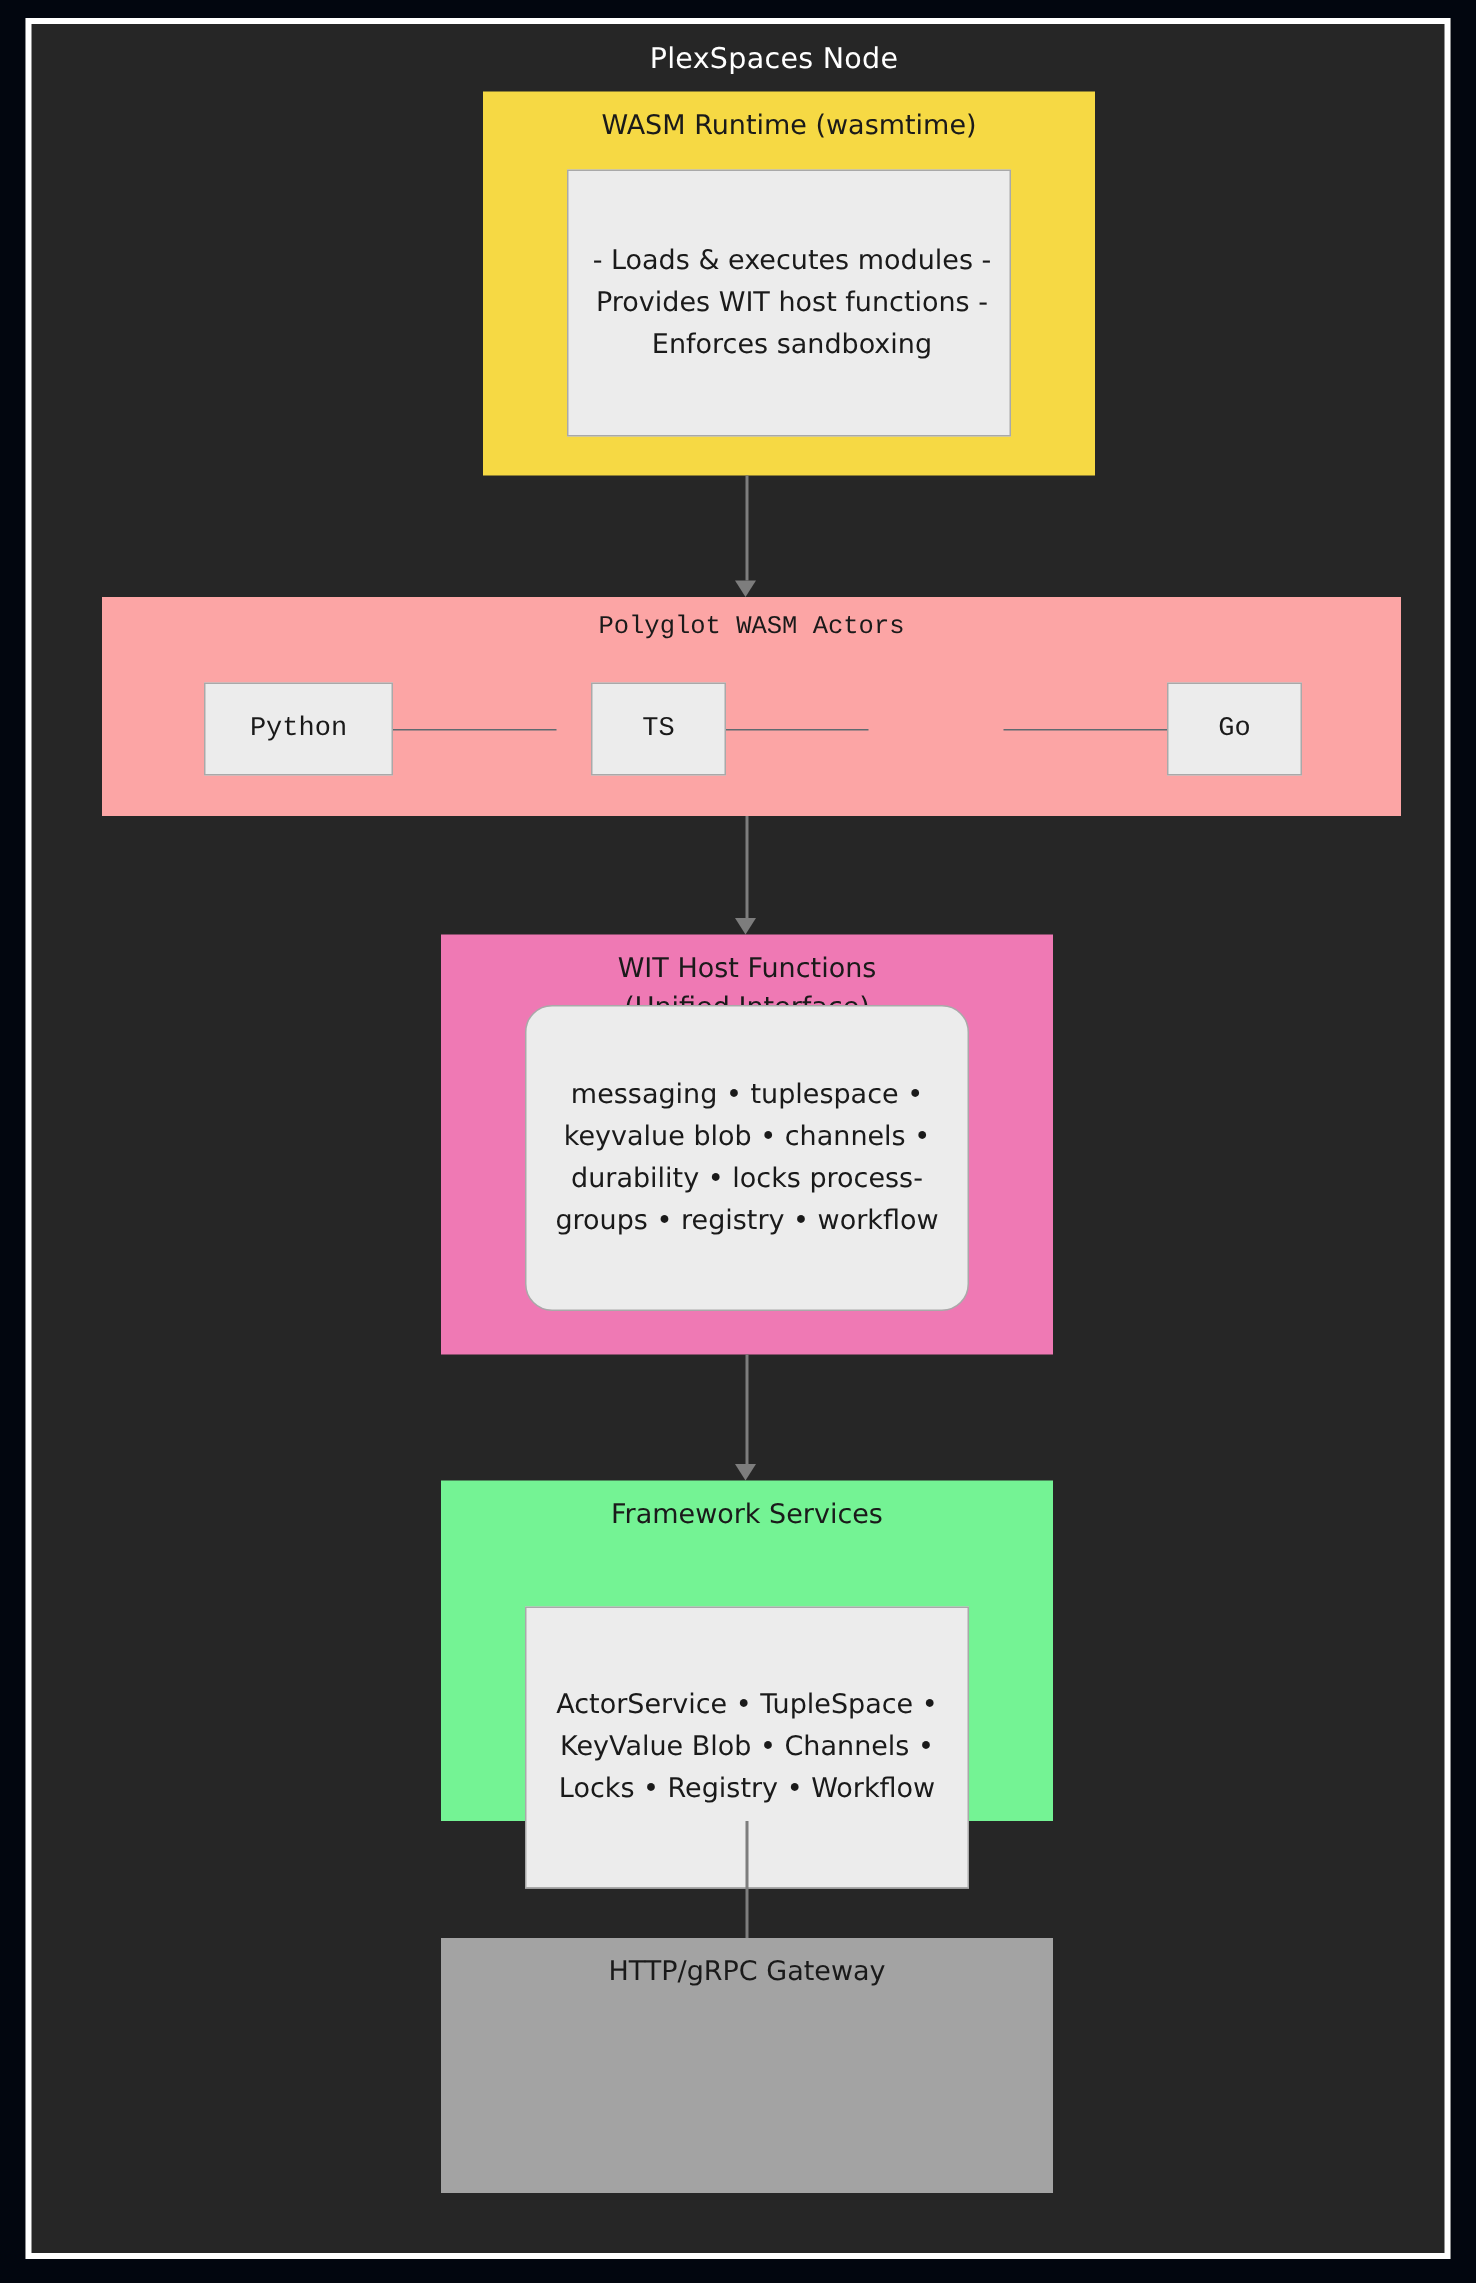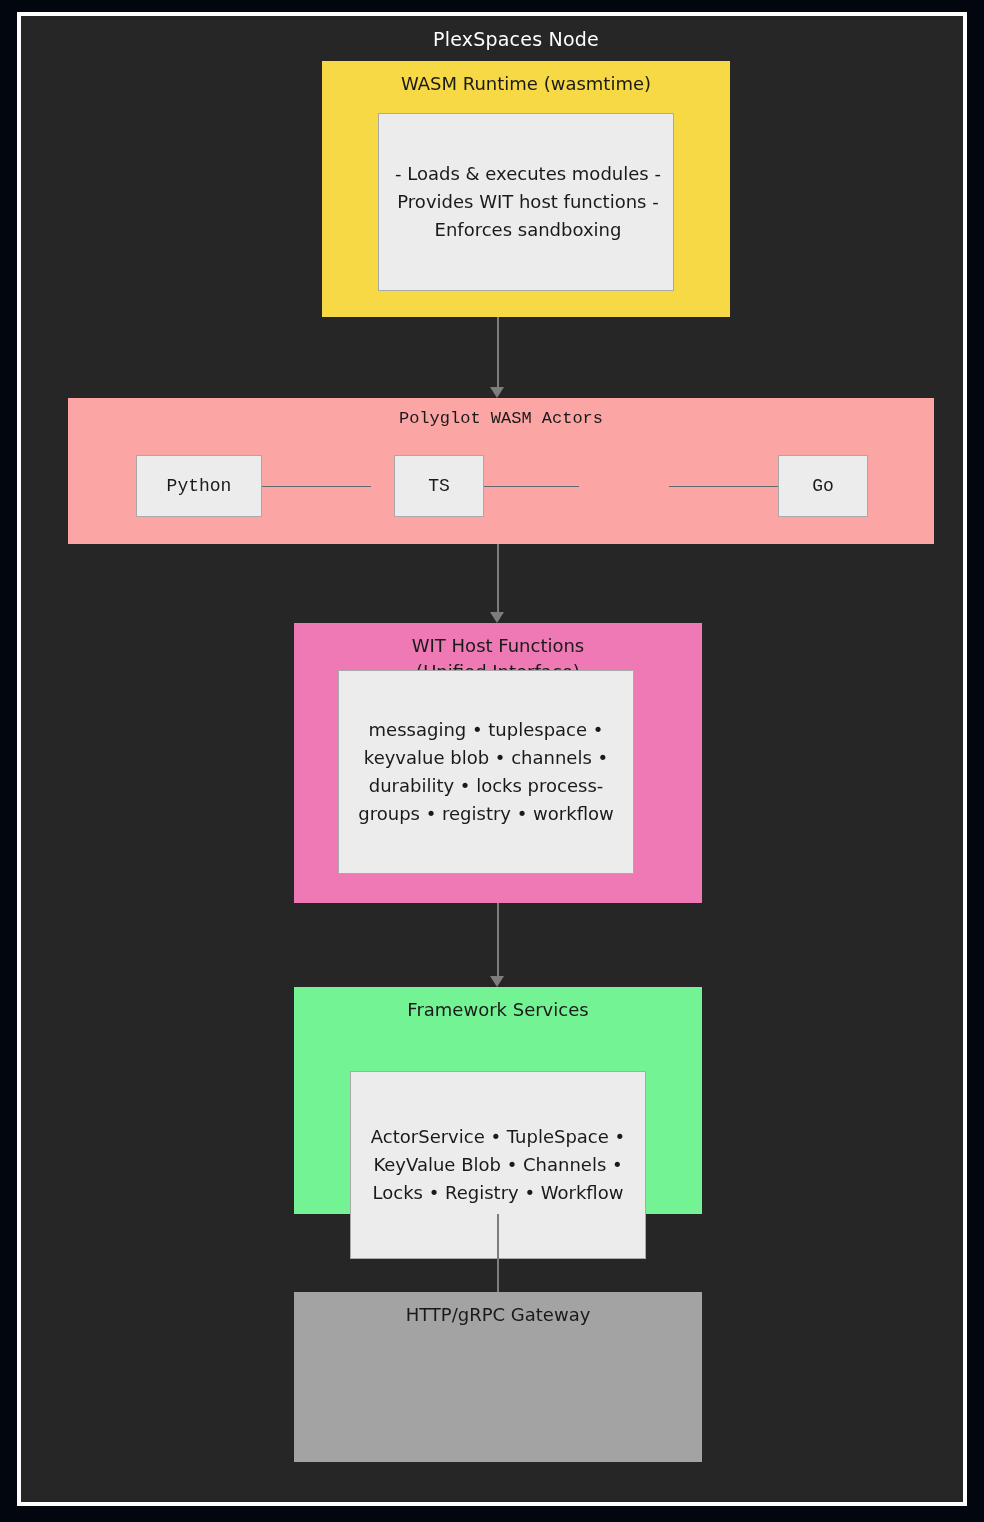--- a/index.html
+++ b/index.html
@@ -109,21 +109,21 @@
     top: 88px;
     height: 1px;
     background: #5e6a70;
   }
 
   #grp-wit {
     left: 273px; top: 607px; width: 408px; height: 280px;
     background: #ef79b4;
   }
   #grp-wit .inner-box {
-    left: 44px; top: 47px; width: 296px; height: 204px;
+    left: 56px; top: 47px; width: 296px; height: 204px; border-radius: 18px;
   }
 
   #grp-framework {
     left: 273px; top: 971px; width: 408px; height: 227px;
     background: #74f394;
   }
   #grp-framework .inner-box {
     left: 56px; top: 36px; width: 296px; height: 188px; margin-top: 48px;
   }
 

